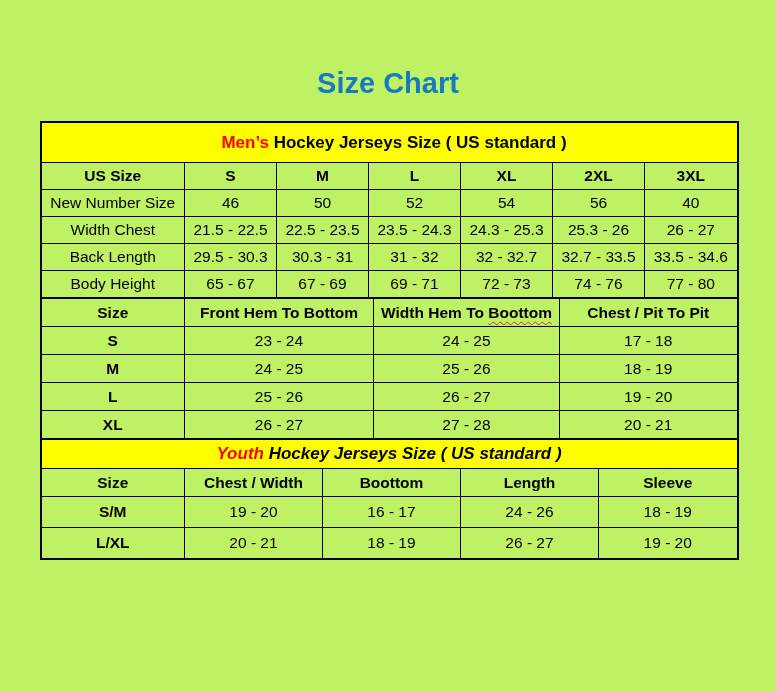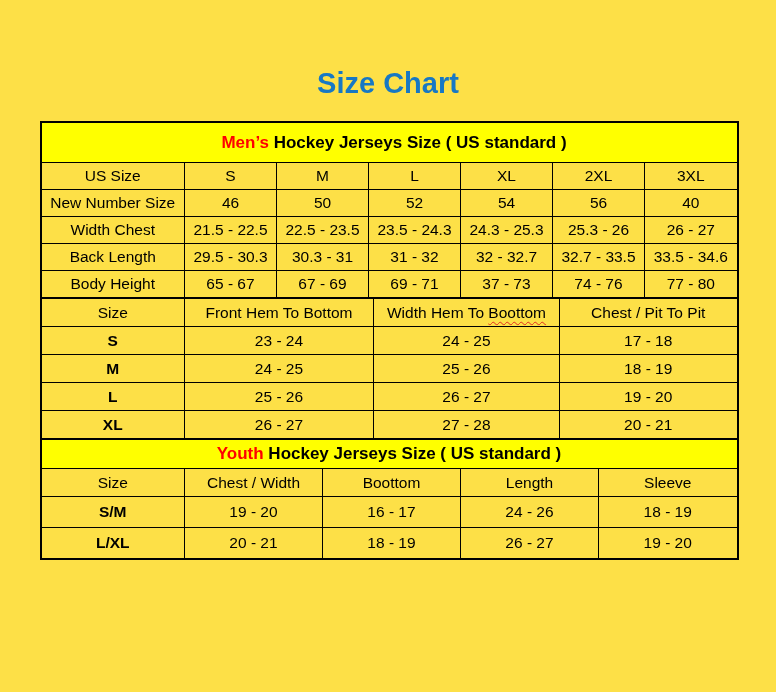--- a/index.html
+++ b/index.html
@@ -1,17 +1,17 @@
 <!DOCTYPE html>
 <html><head>
 <meta charset="utf-8">
 <style>
   html, body { margin:0; padding:0; background:#ffffff; }
   .page {
-    position:relative; width:776px; height:692px; background:#fde047;
+    position:relative; width:776px; height:692px; background:#bef264;
     font-family:"Liberation Sans", sans-serif; color:#000; overflow:hidden;
   }
   .title {
     margin:0; padding-top:66px; text-align:center;
     font-size:29px; line-height:34px; font-weight:bold; color:#1778c4;
     letter-spacing:0px;
   }
   .chart { width:697px; margin:21px auto 0 auto; }
   table {
     border-collapse:collapse; table-layout:fixed; width:697px;
@@ -19,22 +19,22 @@
   }
   table + table { margin-top:-2px; }
   td, th { border:1.5px solid #000; text-align:center; vertical-align:middle; padding:0 2px; overflow:hidden; }
   .tbl { border:2px solid #000; }
   .band td {
     background:#ffff00; font-weight:bold; font-size:17px;
   }
   .band .hl { color:#ff0000; }
   .mens  .band td { height:39px;padding-left:12px; }
   .wom   .band td { height:32px; }
-  .yth   .band td { height:28px; }
-  .head th { font-weight:normal; }
+  .yth   .band td { height:28px;font-style:italic; }
+  .head th { font-weight:bold; }
   .mens .head th, .mens .datarow td { height:26px; }
   .wom  .head th, .wom  .datarow td { height:27px; }
   .yth  .head th { height:27px; }
   .yth  .datarow td { height:30px;margin-left:39px; }
   .datarow .rowlabel { font-weight:normal; }
   .wom .datarow .rowlabel, .yth .datarow .rowlabel { font-weight:bold; }
   .wavy {
     text-decoration-line:underline;
     text-decoration-style:wavy;
     text-decoration-color:#e02b20;
@@ -99,21 +99,21 @@
           <td>31 - 32</td>
           <td>32 - 32.7</td>
           <td>32.7 - 33.5</td>
           <td>33.5 - 34.6</td>
         </tr>
         <tr class="datarow">
           <td class="rowlabel">Body Height</td>
           <td>65 - 67</td>
           <td>67 - 69</td>
           <td>69 - 71</td>
-          <td>37 - 73</td>
+          <td>72 - 73</td>
           <td>74 - 76</td>
           <td>77 - 80</td>
         </tr>
       </tbody>
     </table>
 
     <table class="tbl wom">
       <colgroup>
           <col style="width:144px">
           <col style="width:189px">

